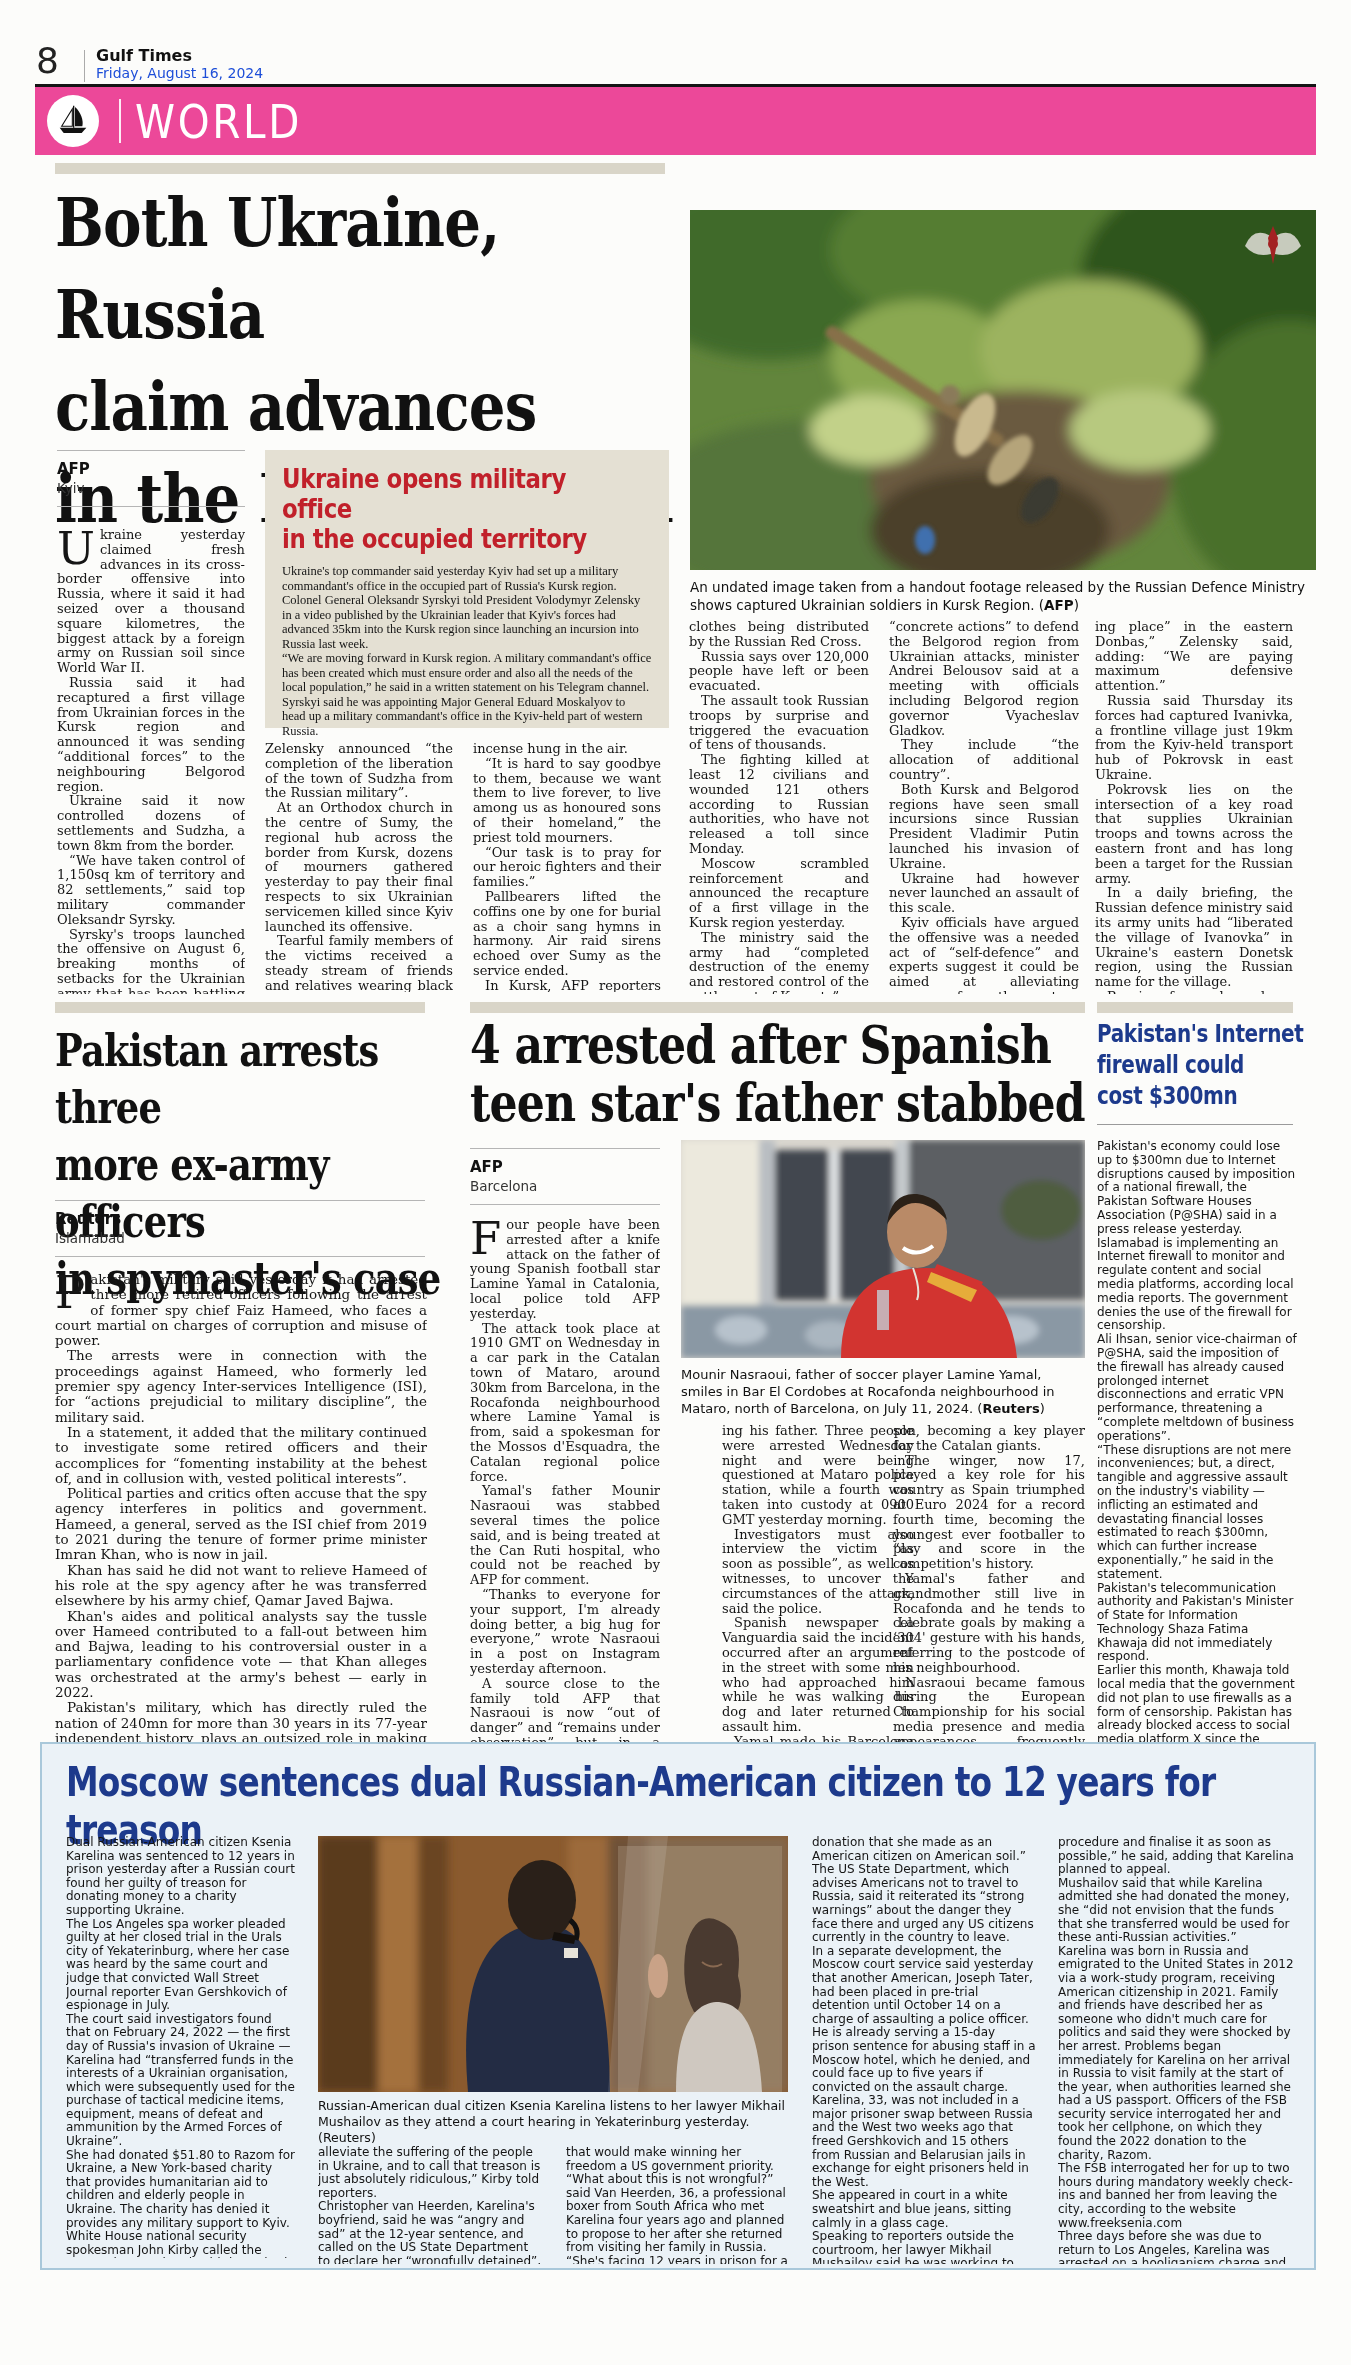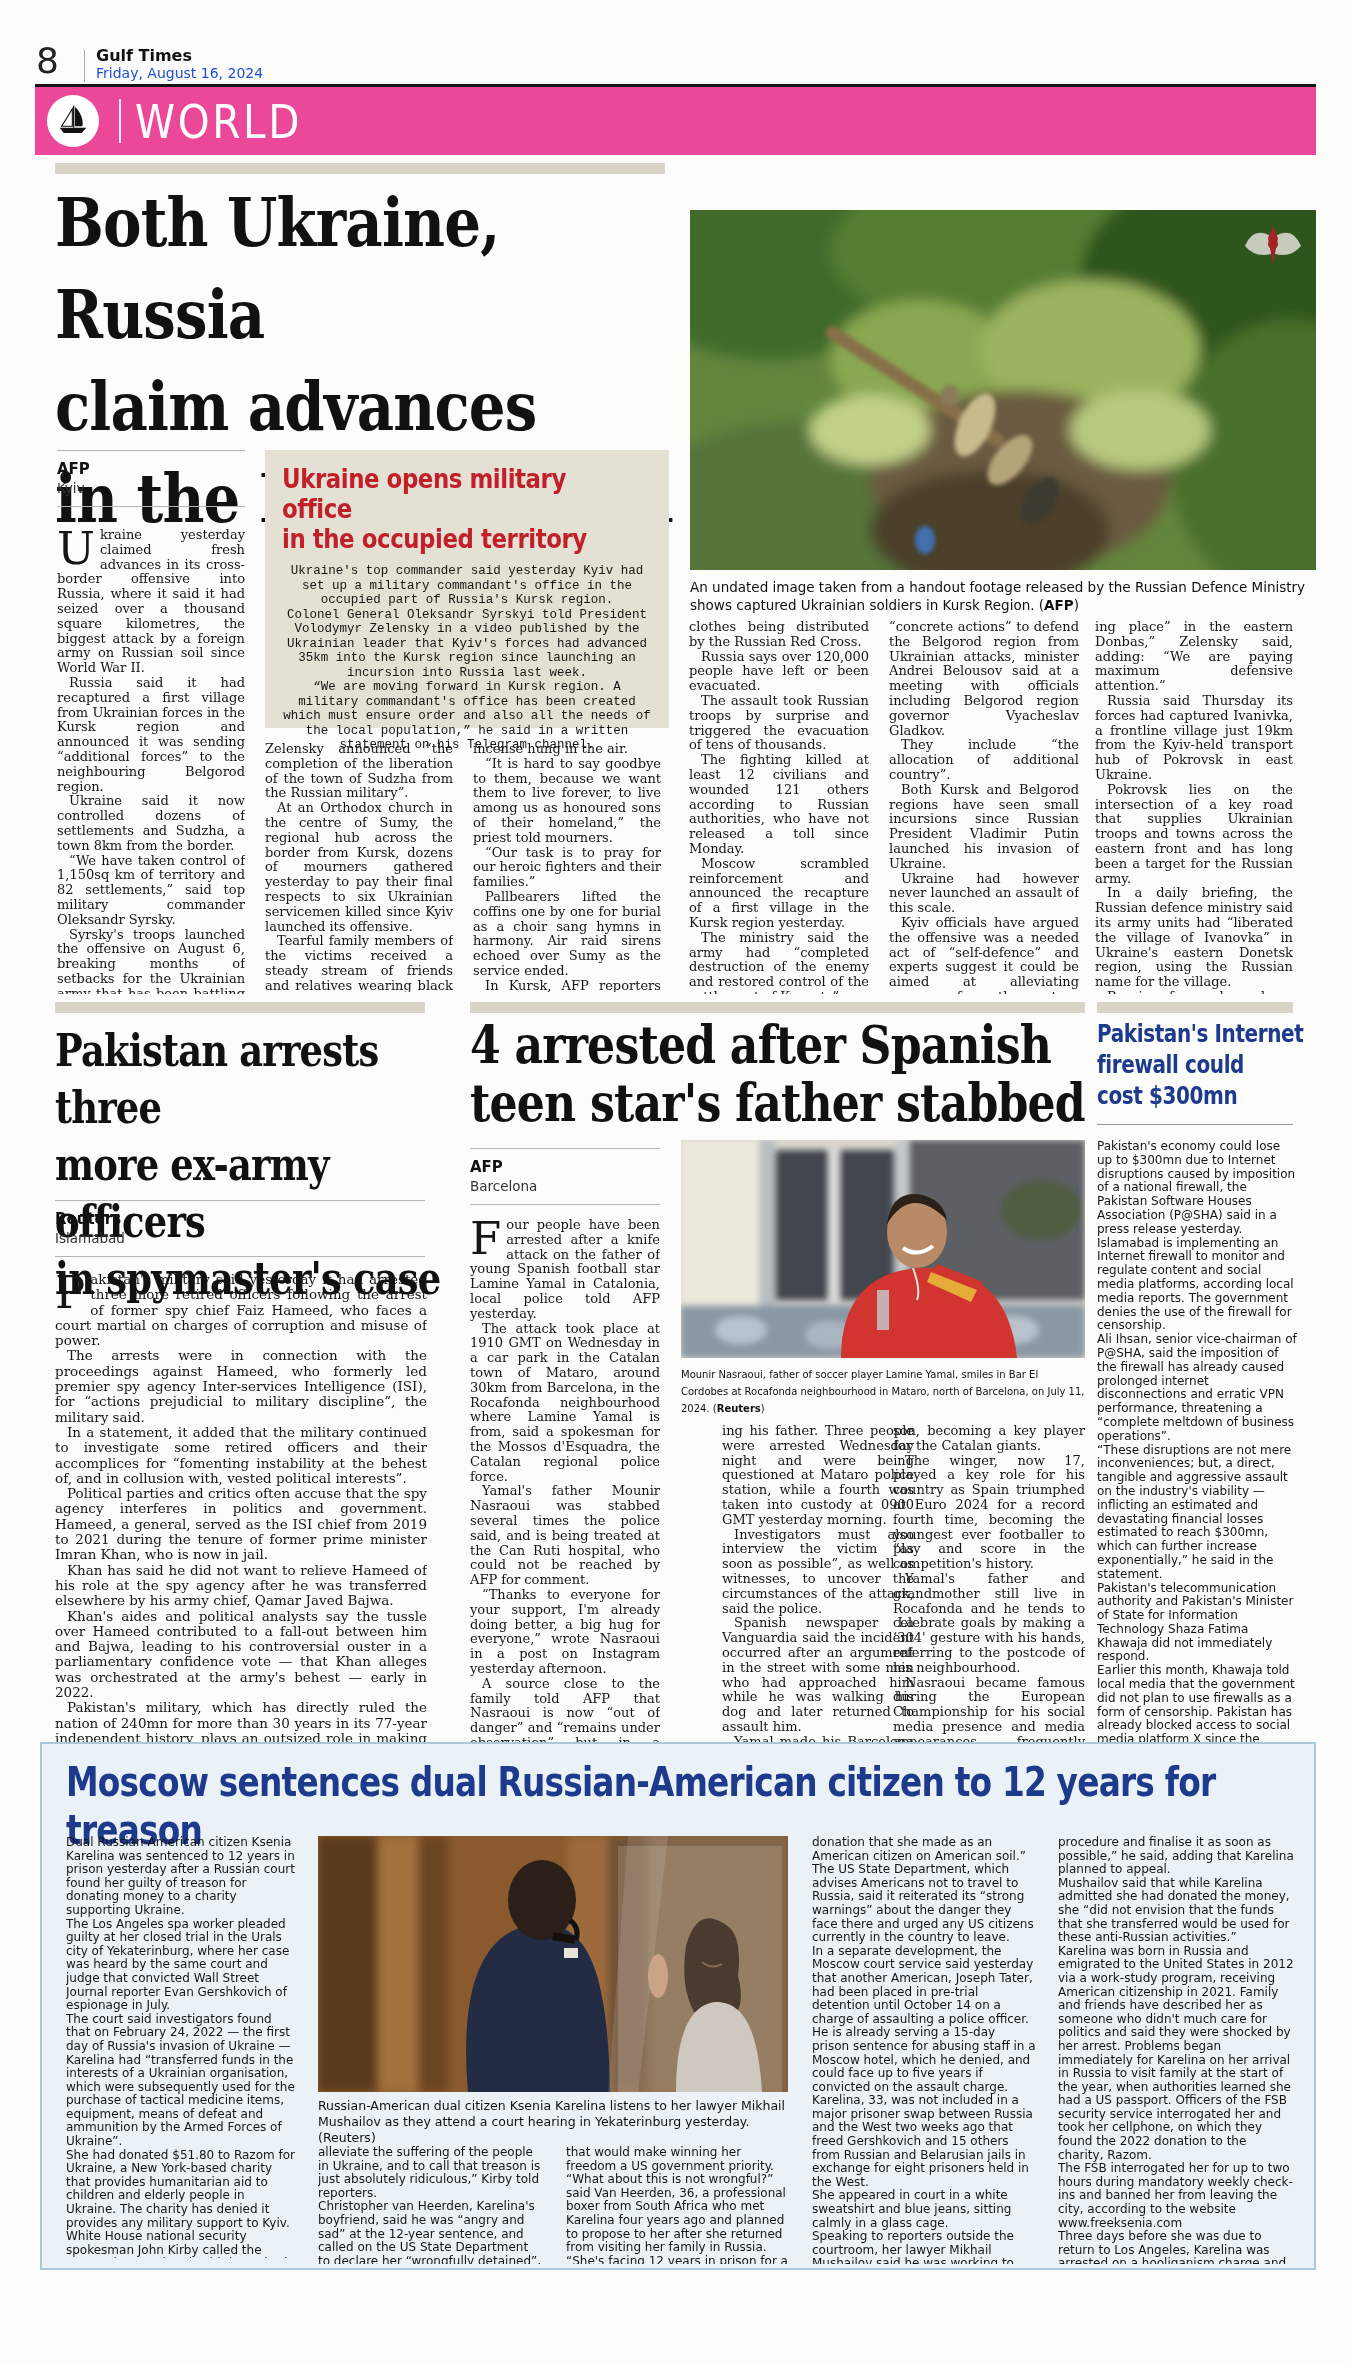--- a/index.html
+++ b/index.html
@@ -42,40 +42,40 @@
   #k-spacer{left:55px;top:163px;width:610px;}
   #k-headline{left:55px;top:176px;width:760px;font-size:68px;line-height:92px;transform:scaleX(.85);}
   #k-photo{left:690px;top:210px;width:626px;height:360px;}
   #k-caption{left:690px;top:578px;width:626px;font-size:13.5px;line-height:18px;}
   #k-byline{left:57px;top:450px;width:188px;}
   #k-col1{left:57px;top:528px;width:188px;height:466px;}
   #k-box{left:265px;top:450px;width:404px;height:278px;background:#e4e0d3;box-sizing:border-box;padding:14px 17px;}
   #k-box-title{font-family:"DejaVu Sans","Liberation Sans",sans-serif;font-weight:bold;font-size:26px;line-height:30px;
                color:#c1202a;letter-spacing:-.5px;transform:scaleX(.88);transform-origin:left top;margin-bottom:10px;}
   #k-box-body{overflow:hidden;height:188px;}
-  #k-box-body p{margin:0;font-family:Liberation Mono, monospace;font-size:12.5px;line-height:14.5px;text-indent:0;text-align:center;}
+  #k-box-body p{margin:0;font-family:Liberation Serif, serif;font-size:12.5px;line-height:14.5px;text-indent:0;text-align:left;}
   #k-col2{left:265px;top:742px;width:188px;height:250px;}
   #k-col3{left:473px;top:742px;width:188px;height:250px;}
   #k-col4{left:689px;top:620px;width:180px;height:374px;}
   #k-col5{left:889px;top:620px;width:190px;height:374px;}
   #k-col6{left:1095px;top:620px;width:198px;height:374px;}
 
   
   #p-spacer{left:55px;top:1002px;width:370px;}
   #p-headline{left:55px;top:1022px;width:520px;font-size:45px;line-height:57px;transform:scaleX(.82);}
   #p-byline{left:55px;top:1200px;width:370px;}
   #p-body{left:55px;top:1272px;width:372px;height:535px;}
 
   
   #e-spacer{left:470px;top:1002px;width:615px;}
   #e-headline{left:470px;top:1016px;width:740px;font-size:52px;line-height:58px;transform:scaleX(.85);}
   #e-byline{left:470px;top:1148px;width:190px;}
   #e-col1{left:470px;top:1218px;width:190px;height:595px;}
   #e-photo{left:681px;top:1140px;width:404px;height:218px;}
-  #e-caption{left:681px;top:1366px;width:404px;font-size:10px;line-height:17px;}
+  #e-caption{left:681px;top:1366px;width:404px;font-size:13px;line-height:17px;}
   #e-col2{left:681px;top:1424px;width:192px;height:392px;margin-left:41px;}
   #e-col3{left:893px;top:1424px;width:192px;height:392px;}
 
   
   #f-spacer{left:1097px;top:1002px;width:196px;}
   #f-headline{left:1097px;top:1018px;width:260px;font-size:25px;line-height:31px;color:#1d3a8c;
               font-family:"DejaVu Sans","Liberation Sans",sans-serif;letter-spacing:-.5px;transform:scaleX(.8);}
   #f-rule{left:1097px;top:1124px;width:196px;height:1px;background:#9a9a9a;}
   #f-body{left:1097px;top:1140px;width:200px;height:618px;}
   #f-body p{font-size:12px;line-height:13.8px;}

